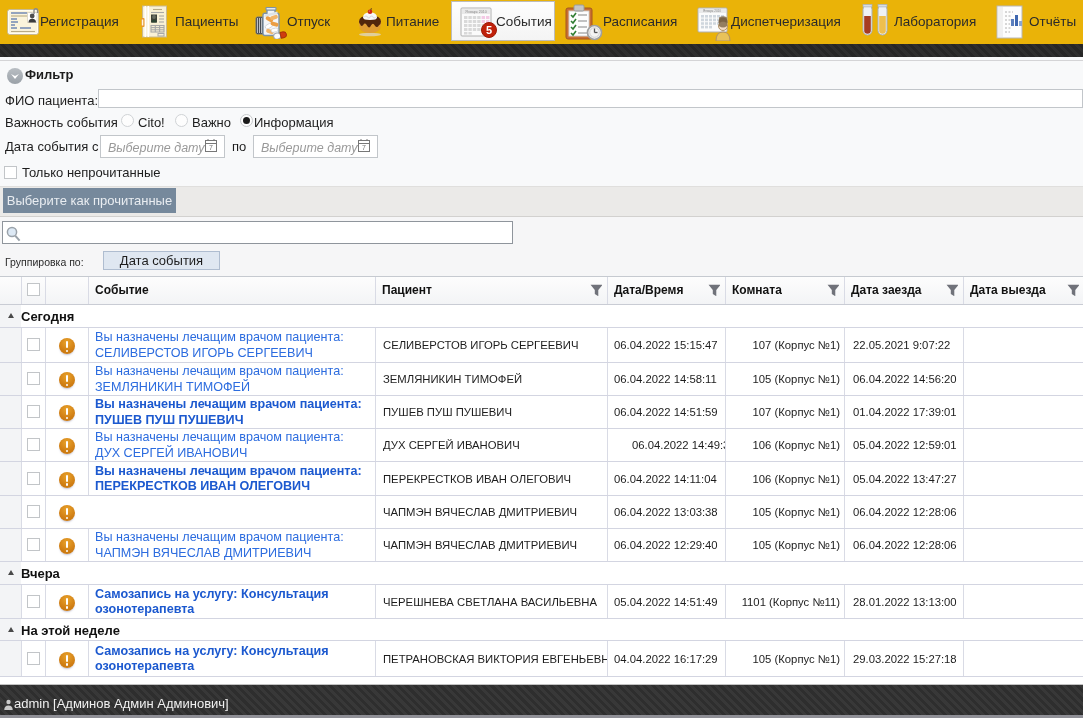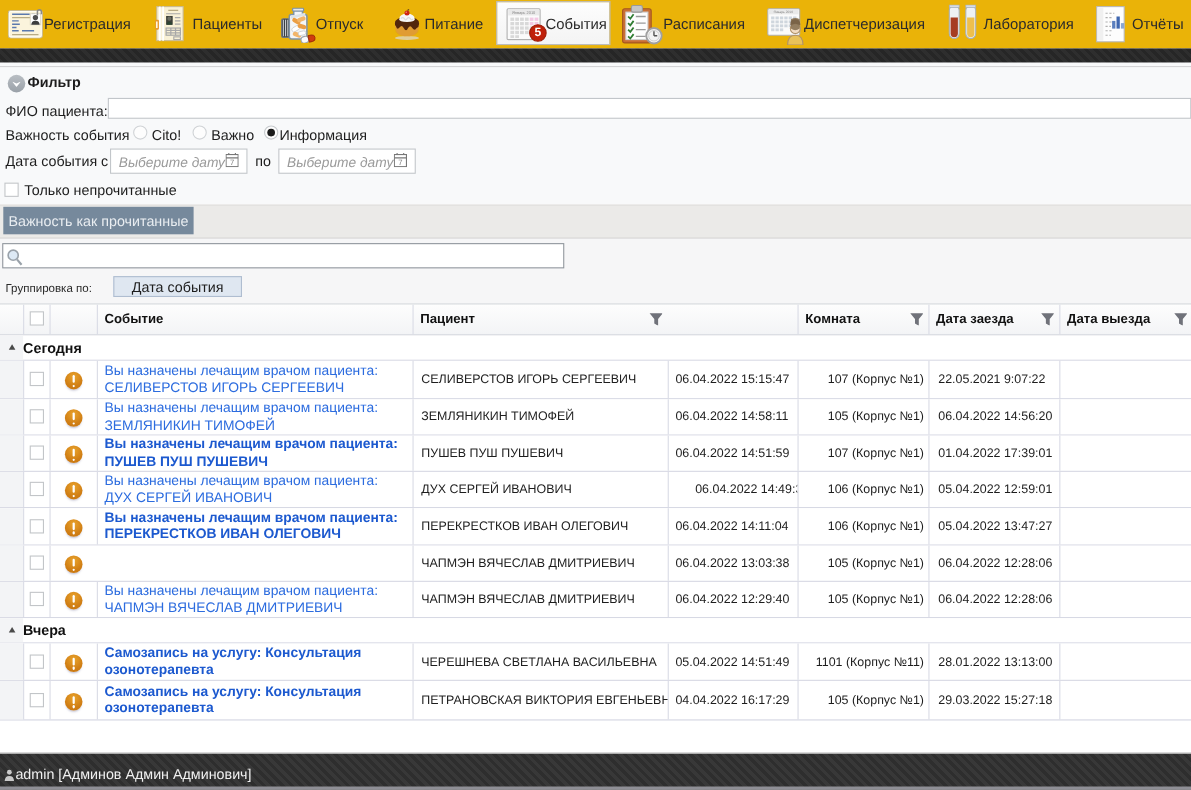--- a/index.html
+++ b/index.html
@@ -311,21 +311,21 @@
       <rect x="0.5" y="1.5" width="11" height="11" fill="none" stroke="#777" stroke-width="1"></rect>
       <line x1="0.5" y1="4.5" x2="11.5" y2="4.5" stroke="#777"></line>
       <line x1="3" y1="0" x2="3" y2="2" stroke="#777"></line>
       <line x1="9" y1="0" x2="9" y2="2" stroke="#777"></line>
       <text x="6" y="11" font-size="7" text-anchor="middle" fill="#777">7</text>
     </svg>
   <div class="cb" style="left:4px;top:109px;"></div>
   <div class="flabel" style="left:22px;top:108px;">Только непрочитанные</div>
   <div style="position:absolute;left:0;top:129px;width:1083px;height:31px;background:#ebeae8;border-top:1px solid #e0dfdd;border-bottom:1px solid #d2d1cf;box-sizing:border-box;"></div>
     <div style="position:absolute;left:0;top:160px;width:1083px;height:60px;background:#f6f6f7;"></div>
-  <div id="markbtn">Важность как прочитанные</div>
+  <div id="markbtn">Выберите как прочитанные</div>
 
   <div id="searchbox">
       <svg style="position:absolute;left:2px;top:3px" width="17" height="17" viewBox="0 0 17 17">
         <circle cx="7" cy="7" r="4.6" fill="#dde9f5" stroke="#9aa2aa" stroke-width="1.5"></circle>
         <line x1="10.4" y1="10.8" x2="14.6" y2="15.6" stroke="#9aa2aa" stroke-width="2"></line>
       </svg>
     </div>
   <div id="groupbar"></div>
   <div id="grouplab">Группировка по:</div>
   <div id="groupchip">Дата события</div>
@@ -333,20 +333,23 @@
 <div class="abs" id="grid">
   <div class="hdr">
     <div class="hcell" style="left:21px;width:24px;">
         <div class="cb" style="left:5px;top:6px;"></div>
       </div>
     <div class="hcell" style="left:45px;width:43px;"></div>
     <div class="hcell" style="left:88px;width:287px;">Событие</div>
     <div class="hcell" style="left:375px;width:232px;">Пациент<svg class="funnel" style="right:5px" viewBox="0 0 11 11">
           <path d="M0.5 0.8 H11.5 L7.6 5.4 V11.2 L4.4 9.2 V5.4 Z" fill="#70727a"></path>
         </svg></div>
+    <div class="hcell" style="left:607px;width:118px;">Дата/Время<svg class="funnel" style="right:5px" viewBox="0 0 11 11">
+          <path d="M0.5 0.8 H11.5 L7.6 5.4 V11.2 L4.4 9.2 V5.4 Z" fill="#70727a"></path>
+        </svg></div>
     <div class="hcell" style="left:844px;width:119px;">Дата заезда<svg class="funnel" style="right:5px" viewBox="0 0 11 11">
           <path d="M0.5 0.8 H11.5 L7.6 5.4 V11.2 L4.4 9.2 V5.4 Z" fill="#70727a"></path>
         </svg></div>
     <div class="hcell" style="left:725px;width:119px;">Комната<svg class="funnel" style="right:5px" viewBox="0 0 11 11">
           <path d="M0.5 0.8 H11.5 L7.6 5.4 V11.2 L4.4 9.2 V5.4 Z" fill="#70727a"></path>
         </svg></div>
     <div class="hcell" style="left:963px;width:120px;">Дата выезда<svg class="funnel" style="right:4px" viewBox="0 0 11 11">
           <path d="M0.5 0.8 H11.5 L7.6 5.4 V11.2 L4.4 9.2 V5.4 Z" fill="#70727a"></path>
         </svg></div>
   </div>
@@ -534,20 +537,25 @@
     <div class="cell" style="left:725px;width:119px;">
         <div class="ctxt" style="right:4px;">1101 (Корпус №11)</div>
       </div>
     <div class="cell" style="left:844px;width:119px;">
         <div class="ctxt" style="left:8px;">28.01.2022 13:13:00</div>
       </div>
     <div class="cell" style="left:963px;width:120px;"></div>
     <div class="cb" style="left:27px;top:50%;margin-top:-7px;"></div>
     <div class="warn" style="left:59px;top:50%;margin-top:-7px;"></div>
   </div>
+  <div class="grow" style="height:22px;">
+      <div class="gut"></div>
+      <div class="gtri"></div>
+      <div class="glab">На этой неделе</div>
+    </div>
   <div class="row" style="height:36px;">
     <div class="gut"></div>
       <div class="cell" style="left:21px;width:24px;"></div>
     <div class="cell" style="left:45px;width:43px;"></div>
     <div class="cell" style="left:88px;width:287px;">
         <div class="ev b">Самозапись на услугу: Консультация<br>озонотерапевта</div>
       </div>
     <div class="cell" style="left:375px;width:232px;">
         <div class="ctxt" style="left:7px;">ПЕТРАНОВСКАЯ ВИКТОРИЯ ЕВГЕНЬЕВНА</div>
       </div>

